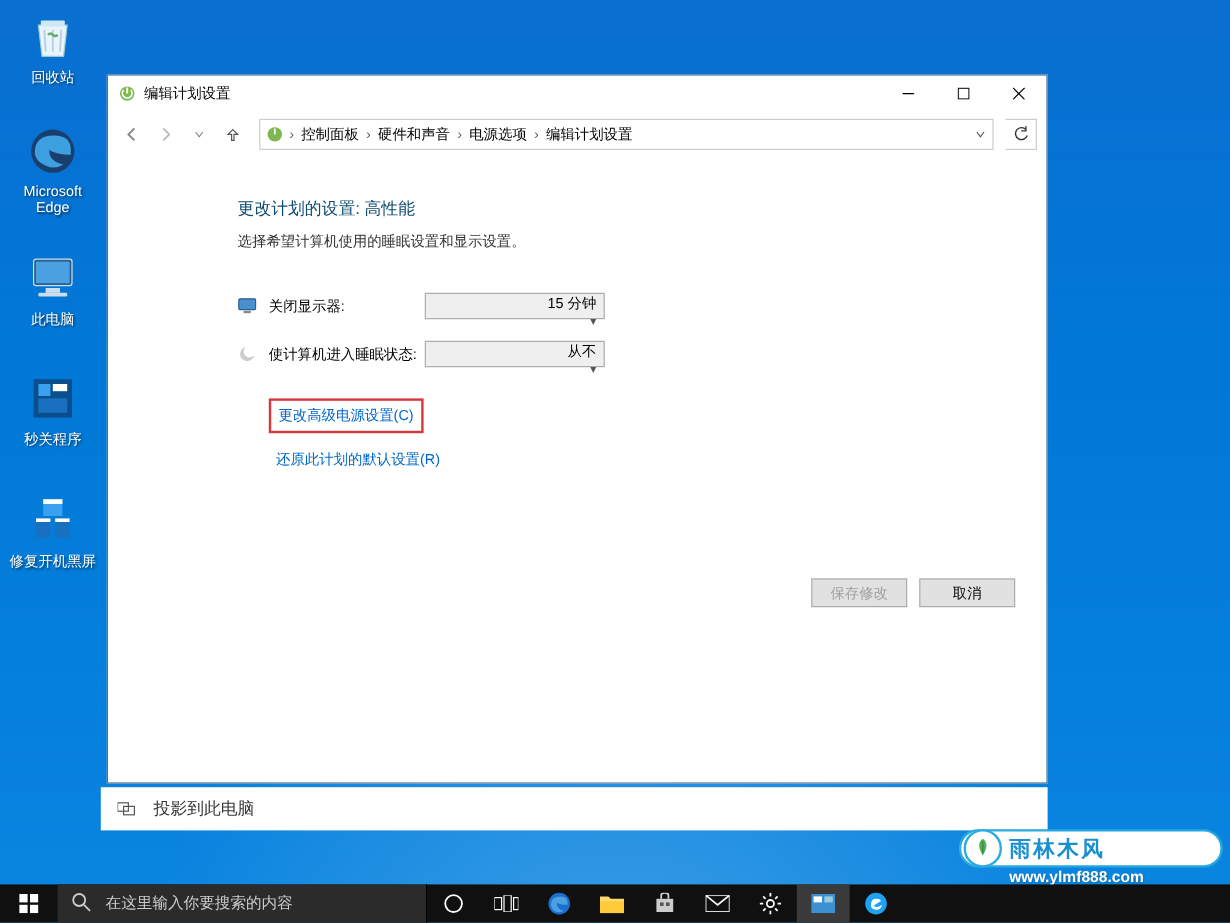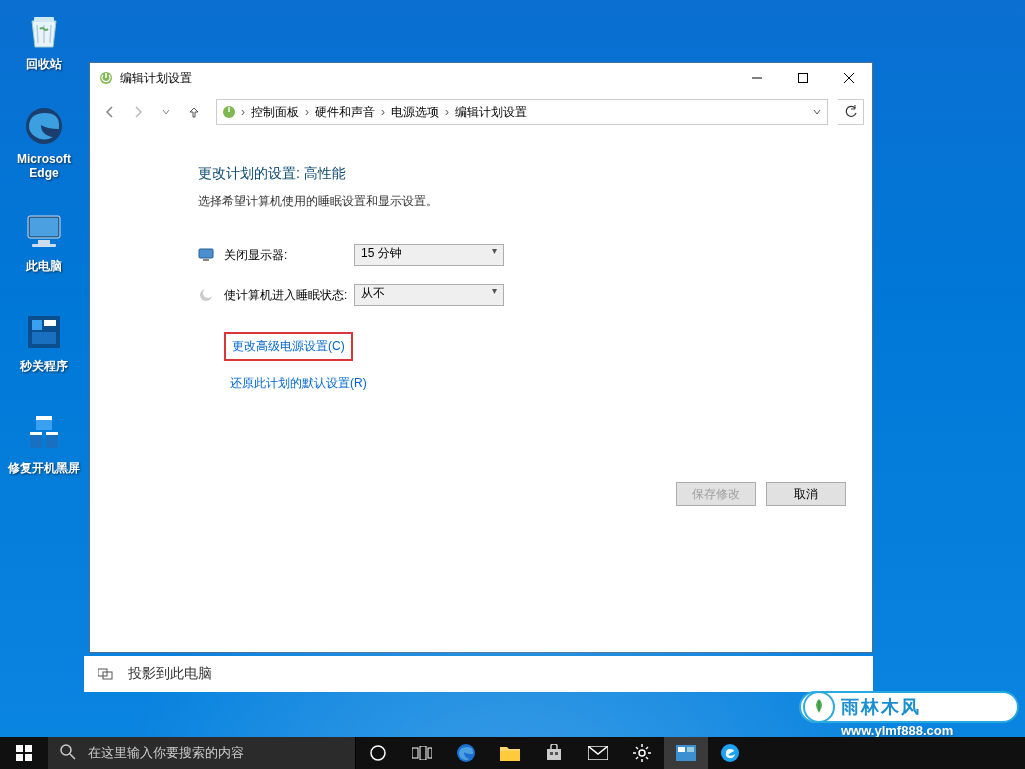--- a/index.html
+++ b/index.html
@@ -3,21 +3,21 @@
 <meta charset="utf-8">
 <style>
 * { margin: 0; padding: 0; box-sizing: border-box; font-family: "Microsoft YaHei", "Segoe UI", sans-serif; }
 html, body { width: 1025px; height: 769px; overflow: hidden; }
 body { background: #0078d7; position: relative; }
 
 .desktop { position: absolute; inset: 0; background: linear-gradient(180deg,#0a6fd1 0%,#0078d7 40%,#0a85e0 100%); }
 .desktop::after{content:"";position:absolute;left:0;right:0;bottom:32px;height:400px;background:
  radial-gradient(ellipse at 50% 130%, rgba(255,255,255,0.22) 0%, rgba(255,255,255,0) 55%);pointer-events:none;}
 
-.desk-icon { position: absolute; width: 76px; text-align: center; color: #fff; font-size: 12px; text-shadow: 1px 1px 2px rgba(0,0,0,.6); font-weight: bold; }
+.desk-icon { position: absolute; width: 76px; text-align: center; color: #fff; font-size: 12px; text-shadow: 1px 1px 2px rgba(0,0,0,.6); }
 .desk-icon .ic { width: 44px; height: 44px; margin: 0 auto 4px; display: flex; align-items: center; justify-content: center; }
 .di-recycle { top: 8px; left: 6px; }
 .di-edge { top: 104px; left: 6px; }
 .di-pc { top: 210px; left: 6px; }
 .di-app1 { top: 310px; left: 6px; }
 .di-repair { top: 412px; left: 6px; }
 
 .settings-strip { position: absolute; left: 84px; top: 656px; width: 789px; height: 36px; background: #fff; display: flex; align-items: center; padding-left: 14px; font-size: 14px; gap: 14px; color: #333; }
 .settings-strip .sicon{width:16px;height:16px;display:flex;align-items:center;justify-content:center;}
 
@@ -39,21 +39,21 @@
 .addrbar .dd{padding:0 6px;color:#555;}
 .refreshbtn { width: 26px; height: 26px; border: 1px solid #ccc; border-left:0; display:flex;align-items:center;justify-content:center;color:#333;}
 .searchbox { width: 150px; height: 26px; border: 1px solid #ccc; margin-left: 10px; display: flex; align-items: center; padding-left: 6px; color: #888; font-size: 12px; gap:6px;}
 
 .cp-body { flex: 1; padding: 34px 20px 20px 108px; position: relative; }
 .h1 { color: #0c4a6e; font-size: 14px; margin-bottom: 10px; }
 .sub { font-size: 12px; color: #333; margin-bottom: 34px; }
 .row { display: flex; align-items: center; margin-bottom: 18px; }
 .row .ricon{width:16px;height:16px;margin-right:10px;display:flex;align-items:center;justify-content:center;}
 .row .lbl { font-size: 12px; width: 130px; }
-.sel { width: 150px; height: 22px; border: 1px solid #adadad; background: #efefef; font-size: 12px; display: flex; align-items: flex-start; justify-content: space-between; padding: 0 6px; }
+.sel { width: 150px; height: 22px; border: 1px solid #adadad; background: #efefef; font-size: 12px; display: flex; align-items: flex-end; justify-content: space-between; padding: 0 6px; flex-direction: column; }
 .sel .sarrow{font-size:10px;color:#555;}
 .linkrow { margin-top: 26px; margin-left:26px; }
 .link { color: #0066cc; font-size: 12px; cursor: pointer; display:inline-block; padding:4px 6px;}
 .link.boxed { border: 2px solid #d9353a; }
 
 .btnrow { position: absolute; right: 26px; bottom: 146px; display: flex; gap: 10px; }
 .btn { width: 80px; height: 24px; border: 1px solid #adadad; background: #e1e1e1; font-size: 12px; display: flex; align-items: center; justify-content: center; }
 .btn.disabled { color: #a0a0a0; }
 
 .taskbar { position: absolute; left: 0; right: 0; bottom: 0; height: 32px; background: #101010; display: flex; align-items: stretch; }

